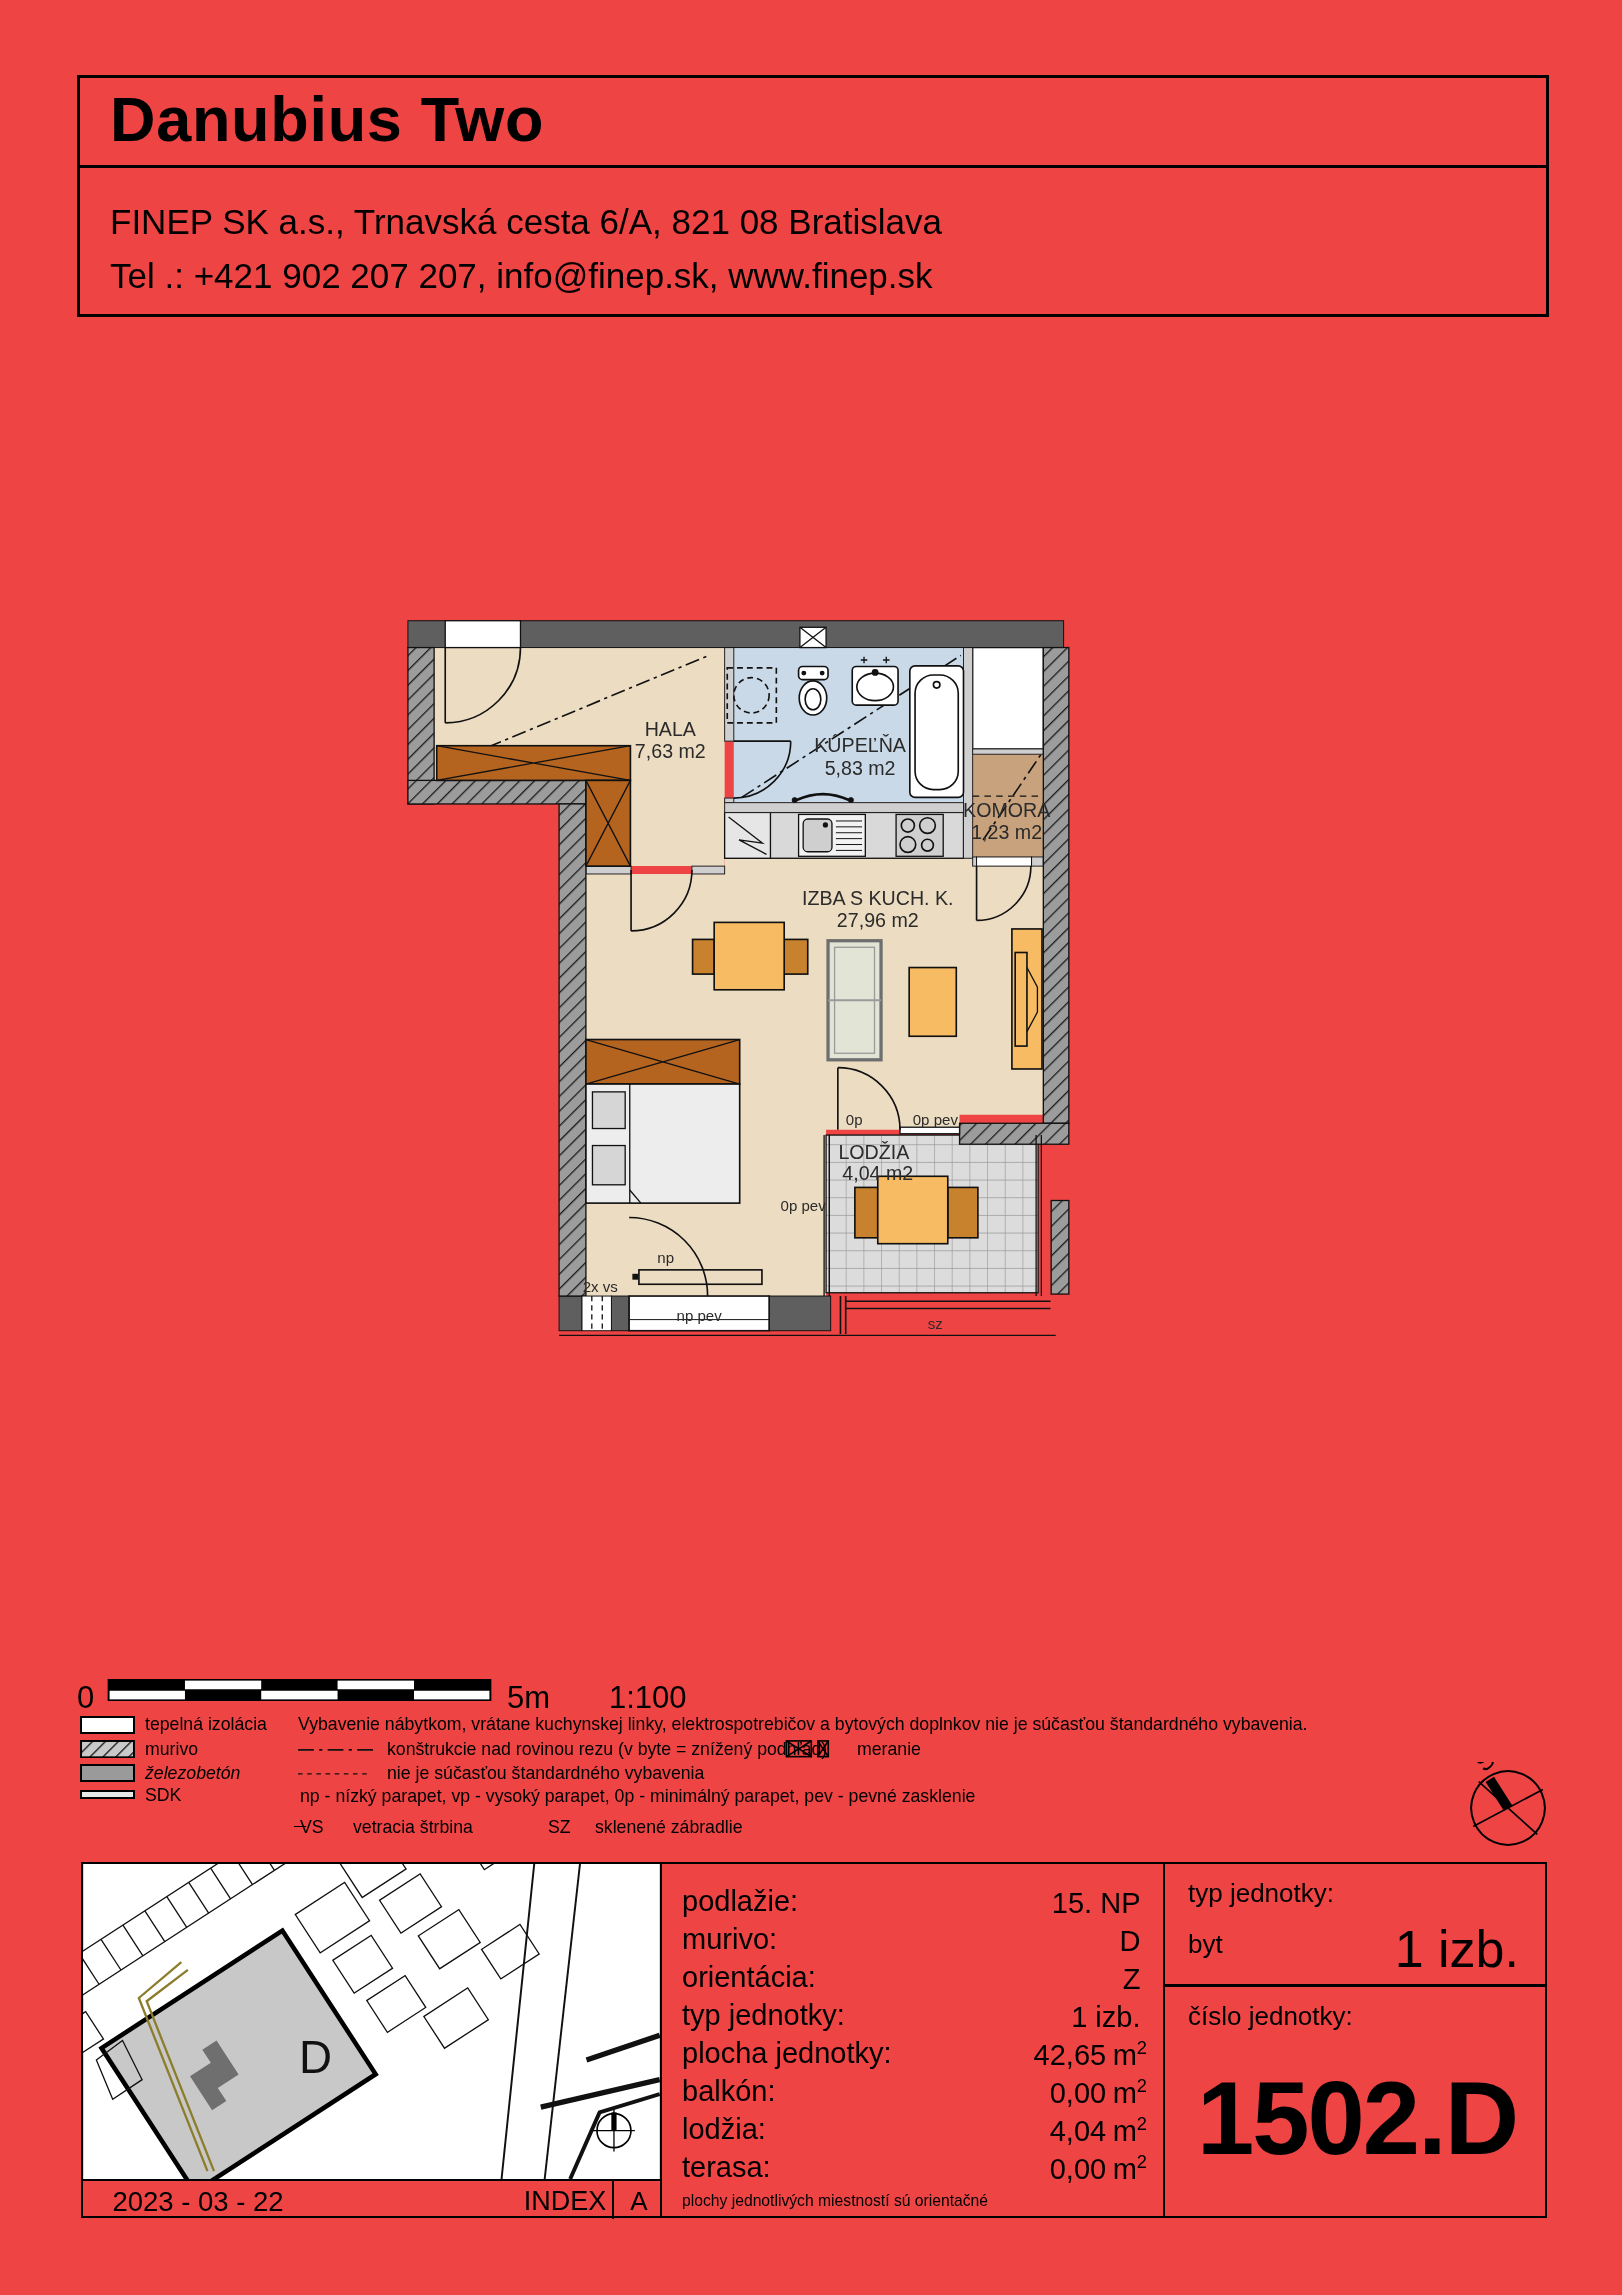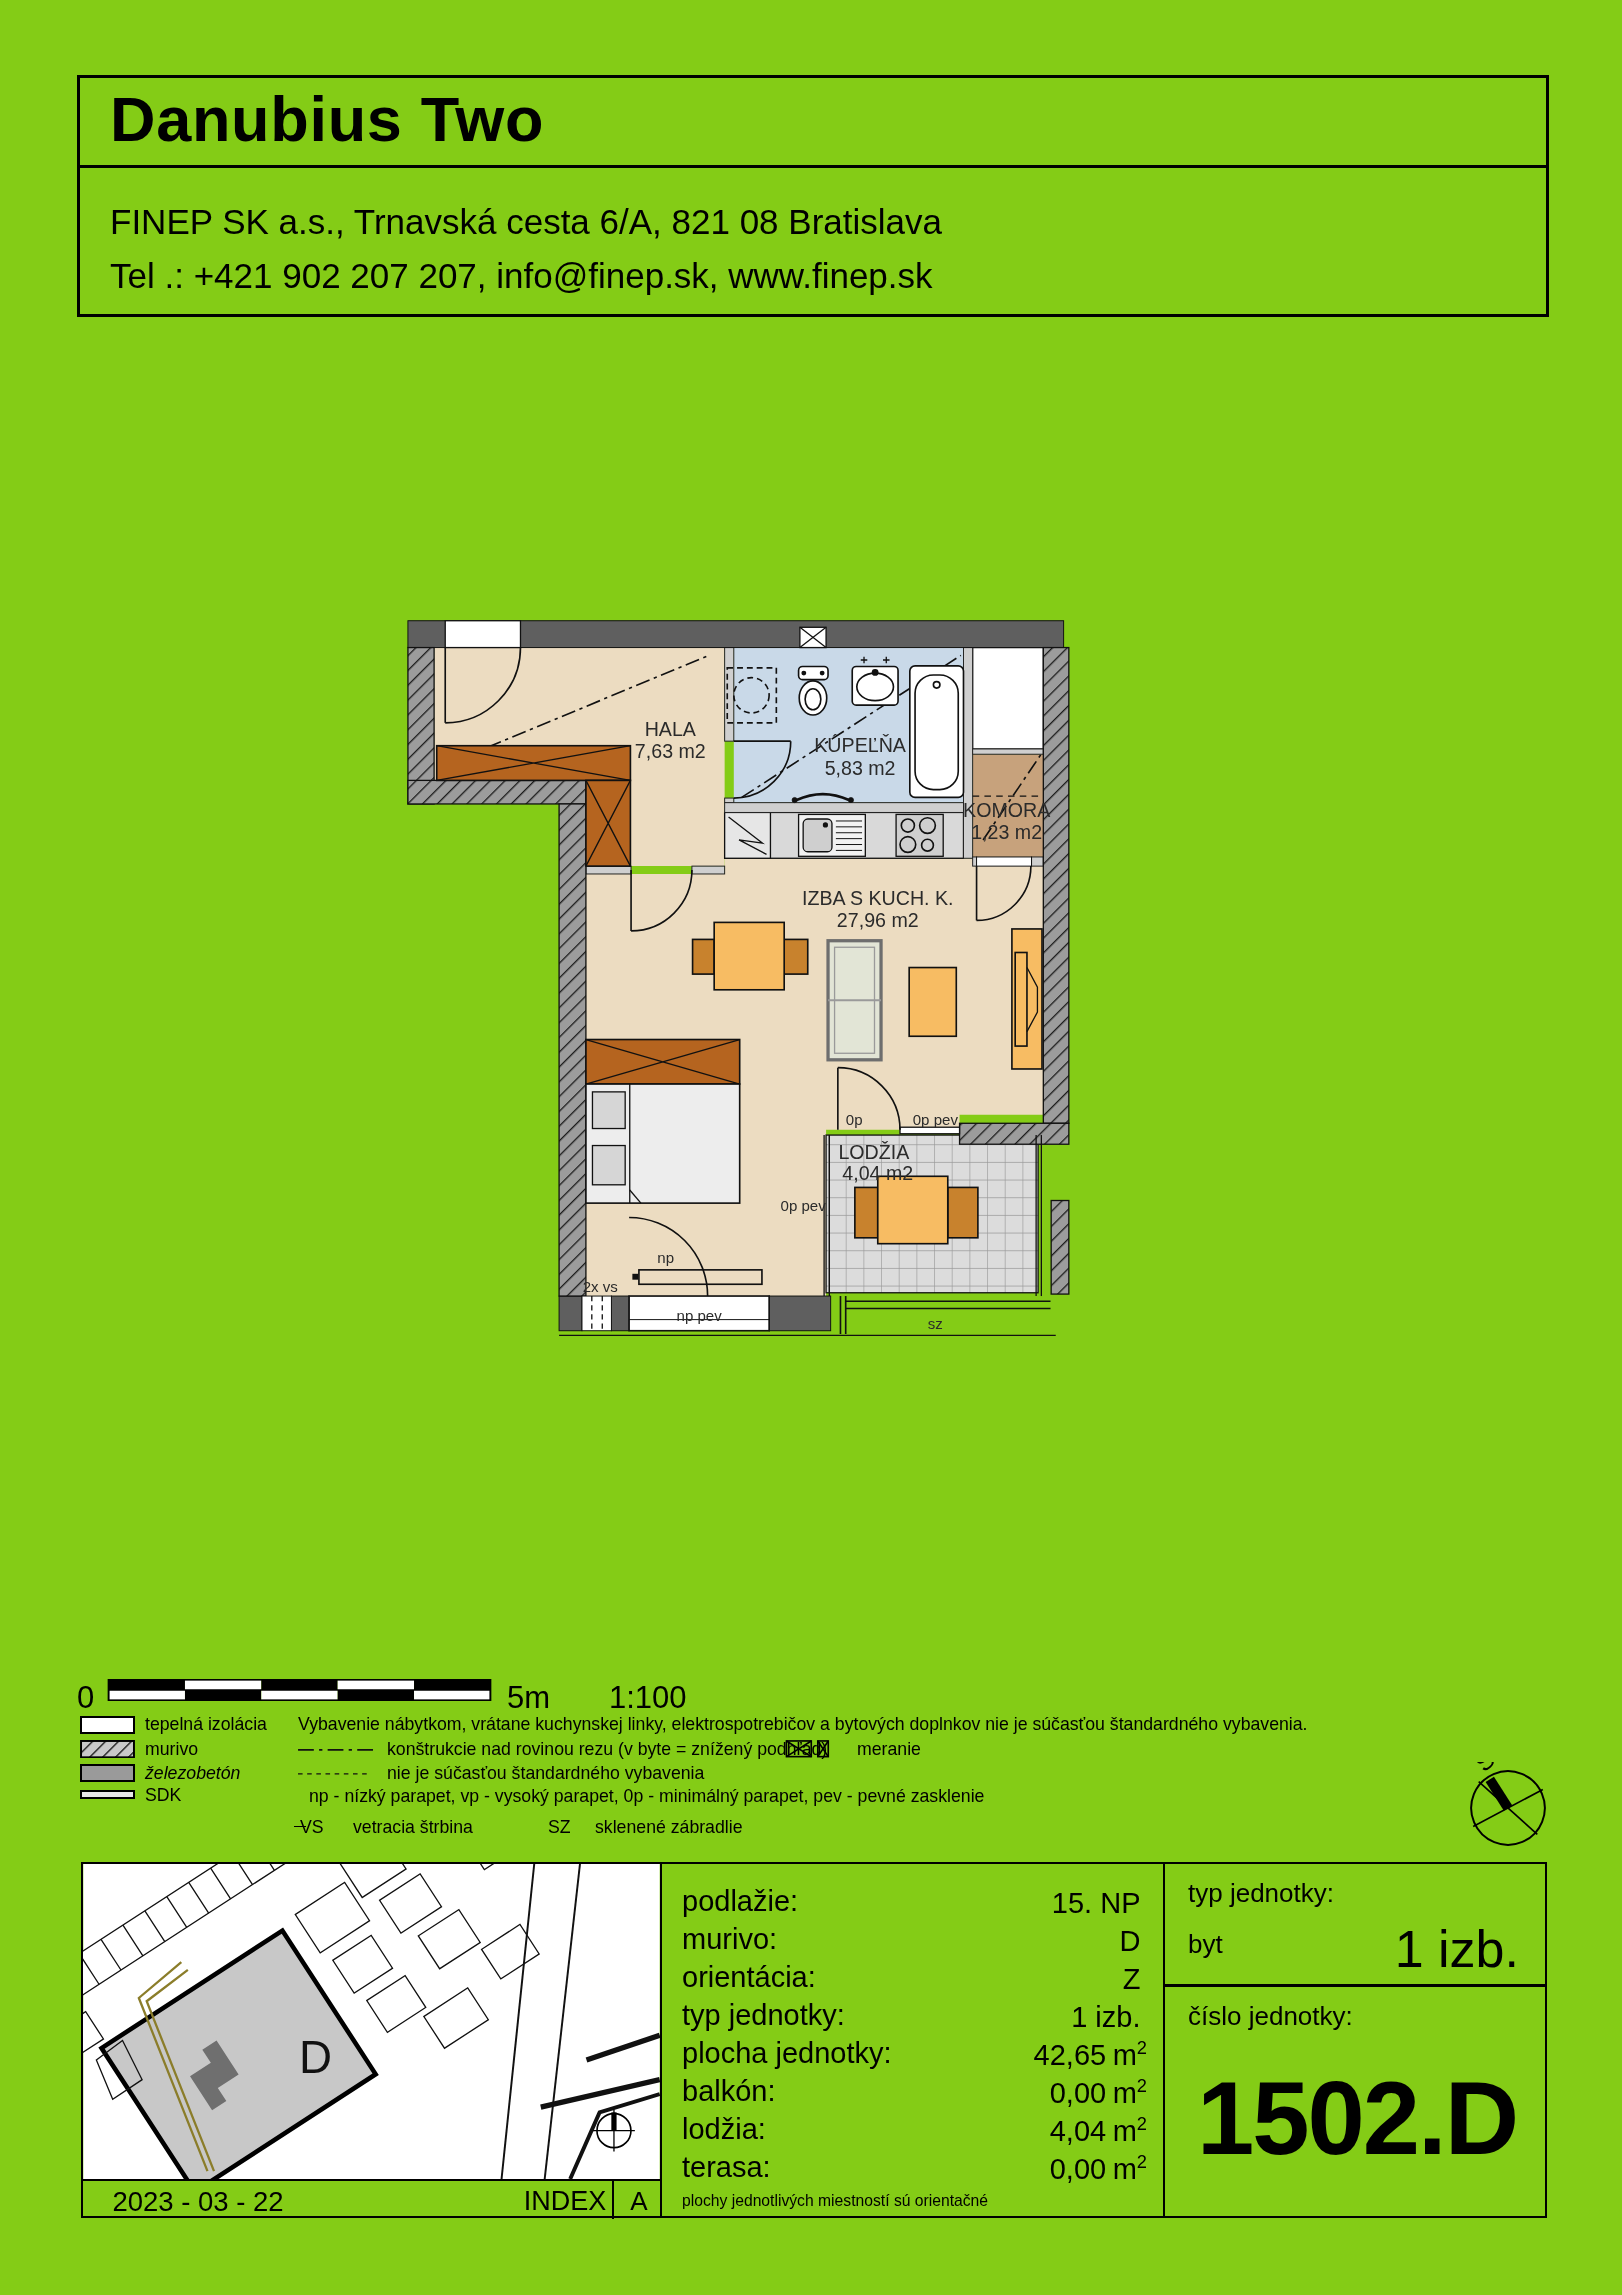--- a/index.html
+++ b/index.html
@@ -1,16 +1,16 @@
 <!DOCTYPE html>
 <html style="font-size:10.5px"><head>
 <meta charset="utf-8">
 <style>
   html,body{margin:0;padding:0;background:#fff;}
-  #page{position:relative;width:1623px;height:2295px;background:#84cc16;
+  #page{position:relative;width:1623px;height:2295px;background:#ef4444;
         font-family:"Liberation Sans", sans-serif;color:#000;overflow:hidden;}
   .abs{position:absolute;}
   
   #header-box{left:77px;top:75px;width:1466px;height:236px;border:3.3px solid #000;}
   #title-sec{position:absolute;left:0;top:0;right:0;height:87px;border-bottom:3.3px solid #000;}
   #page-title{position:absolute;left:30px;top:5.2px;font-size:63px;font-weight:800;letter-spacing:0.7px;}
   #addr1{position:absolute;left:30px;top:124px;font-size:35px;}
   #addr2{position:absolute;left:30px;top:178px;font-size:35px;}
   
   .sb-txt{font-size:31px;}
@@ -312,21 +312,21 @@
         <path d="M2,3 L40,27 M40,3 L2,27"></path>
       <rect x="50" y="3" width="16" height="24"></rect>
         <path d="M50,3 L66,27 M66,3 L50,27"></path>
     </g>
   </svg>
   <span class="abs lg-note" style="left:857px;top:1739px;">meranie</span>
   <svg class="abs" style="left:298px;top:1770px;" width="72" height="7.9" viewBox="0 0 110 12">
     <line x1="0" y1="6" x2="110" y2="6" stroke="#111" stroke-width="2" stroke-dasharray="7 7"></line>
   </svg>
   <span class="abs lg-note" style="left:387px;top:1763px;">nie je súčasťou štandardného vybavenia</span>
-  <span class="abs lg-note" style="left:309px;top:1786px;text-align:right;">np - nízký parapet, vp - vysoký parapet, 0p - minimálný parapet, pev - pevné zasklenie</span>
+  <span class="abs lg-note" style="left:300px;top:1786px;text-align:right;">np - nízký parapet, vp - vysoký parapet, 0p - minimálný parapet, pev - pevné zasklenie</span>
   <span class="abs lg-note" style="left:300px;top:1817px;text-align:right;">VS</span>
   <div class="abs" style="left:294px;top:1826px;width:11.8px;height:1.3px;background:#000;"></div>
   <span class="abs lg-note" style="left:353px;top:1817px;">vetracia štrbina</span>
   <span class="abs lg-note" style="left:548px;top:1817px;">SZ</span>
   <span class="abs lg-note" style="left:595px;top:1817px;">sklenené zábradlie</span>
 
   <svg class="abs" style="left:1462px;top:1762px;" width="92" height="92" viewBox="0 0 140 140">
     <g transform="rotate(22 70 70)">
       <circle cx="70" cy="70" r="56" fill="none" stroke="#000" stroke-width="3"></circle>
       <line x1="70" y1="10" x2="70" y2="130" stroke="#000" stroke-width="2.5" transform="rotate(40 70 70)"></line>

